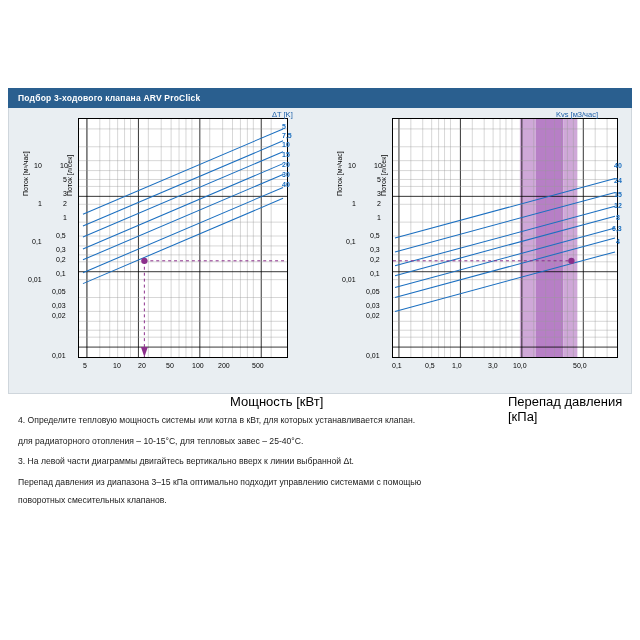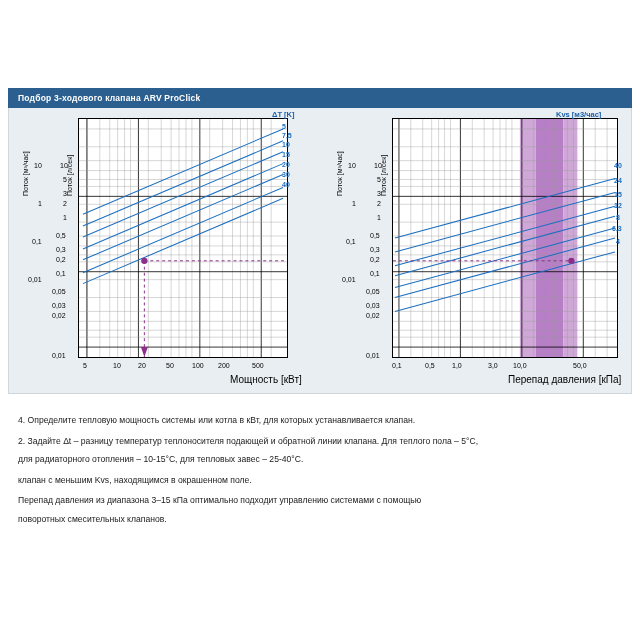--- a/index.html
+++ b/index.html
@@ -12,24 +12,24 @@
   .titlebar span{display:block;color:#ffffff;font-size:8.5px;font-weight:bold;line-height:20px;padding-left:10px;letter-spacing:.2px;}
 
   
   .chartbox{position:absolute;background:#ffffff;border:1px solid #000;box-sizing:border-box;}
   #chartL{left:78px;top:118px;width:210px;height:240px;}
   #chartR{left:392px;top:118px;width:226px;height:240px;}
 
   .grid,.gridminor,.series,.markers{position:absolute;left:0;top:0;width:100%;height:100%;}
 
   
-  .axlabel{position:absolute;font-size:10px;color:#000;}
+  .axlabel{position:absolute;font-size:13px;color:#000;margin-top:20px;}
   .vert{position:absolute;font-size:7px;color:#000;transform:rotate(-90deg);transform-origin:left top;white-space:nowrap;}
   .ticklbl{position:absolute;font-size:7px;color:#000;white-space:nowrap;}
-  .legend{position:absolute;font-size:7.5px;font-weight:bold;color:#1b5fa8;white-space:nowrap;}
+  .legend{position:absolute;font-size:7.5px;font-weight:normal;color:#1b5fa8;white-space:nowrap;}
   .legendblue{position:absolute;font-size:7px;font-weight:bold;color:#1b6fc0;white-space:nowrap;}
 
   
   .notes{position:absolute;left:18px;top:412px;width:606px;font-size:8.6px;color:#1a1a1a;line-height:16.5px;}
   .notes p{margin:0 0 4px 0;}
   .notes p.tight{margin:0 0 2px 0;}
 </style>
 </head>
 <body>
 
@@ -271,20 +271,19 @@
   <div class="ticklbl" style="left:392px;top:362px;">0,1</div>
   <div class="ticklbl" style="left:425px;top:362px;">0,5</div>
   <div class="ticklbl" style="left:452px;top:362px;">1,0</div>
   <div class="ticklbl" style="left:488px;top:362px;">3,0</div>
   <div class="ticklbl" style="left:513px;top:362px;">10,0</div>
   <div class="ticklbl" style="left:573px;top:362px;">50,0</div>
   <div class="axlabel" style="left:508px;top:374px;">Перепад давления [кПа]</div>
 
   <div class="notes">
     <p>4.  Определите тепловую мощность системы или котла в кВт, для которых устанавливается клапан.</p>
-    <p class="tight">2.  Задайте Δt – разницу температур теплоносителя подающей и обратной линии клапана. Для теплого пола – 5°С,</p>
     <p>для радиаторного отопления – 10-15°С, для тепловых завес – 25-40°С.</p>
-    <p>клапан с меньшим Kvs, находящимся в окрашенном поле.</p>
+    <p>3.  На левой части диаграммы двигайтесь вертикально вверх к линии выбранной Δt.</p>
     <p class="tight">Перепад давления из диапазона 3–15 кПа оптимально подходит управлению системами с помощью</p>
     <p>поворотных смесительных клапанов.</p>
   </div>
 
 </div>
 
 </body></html>

